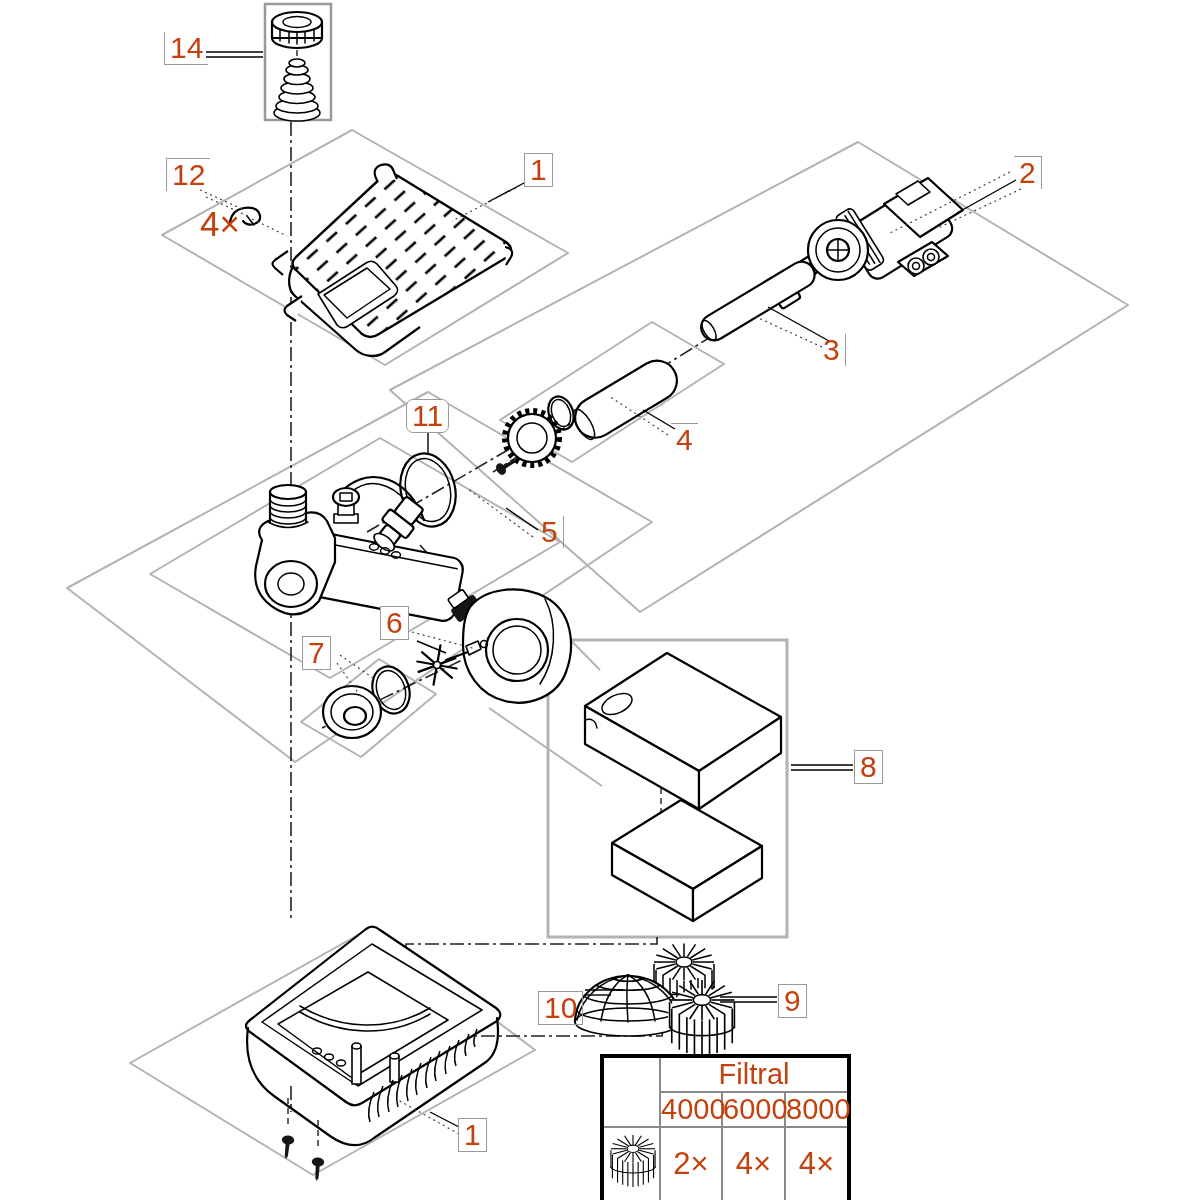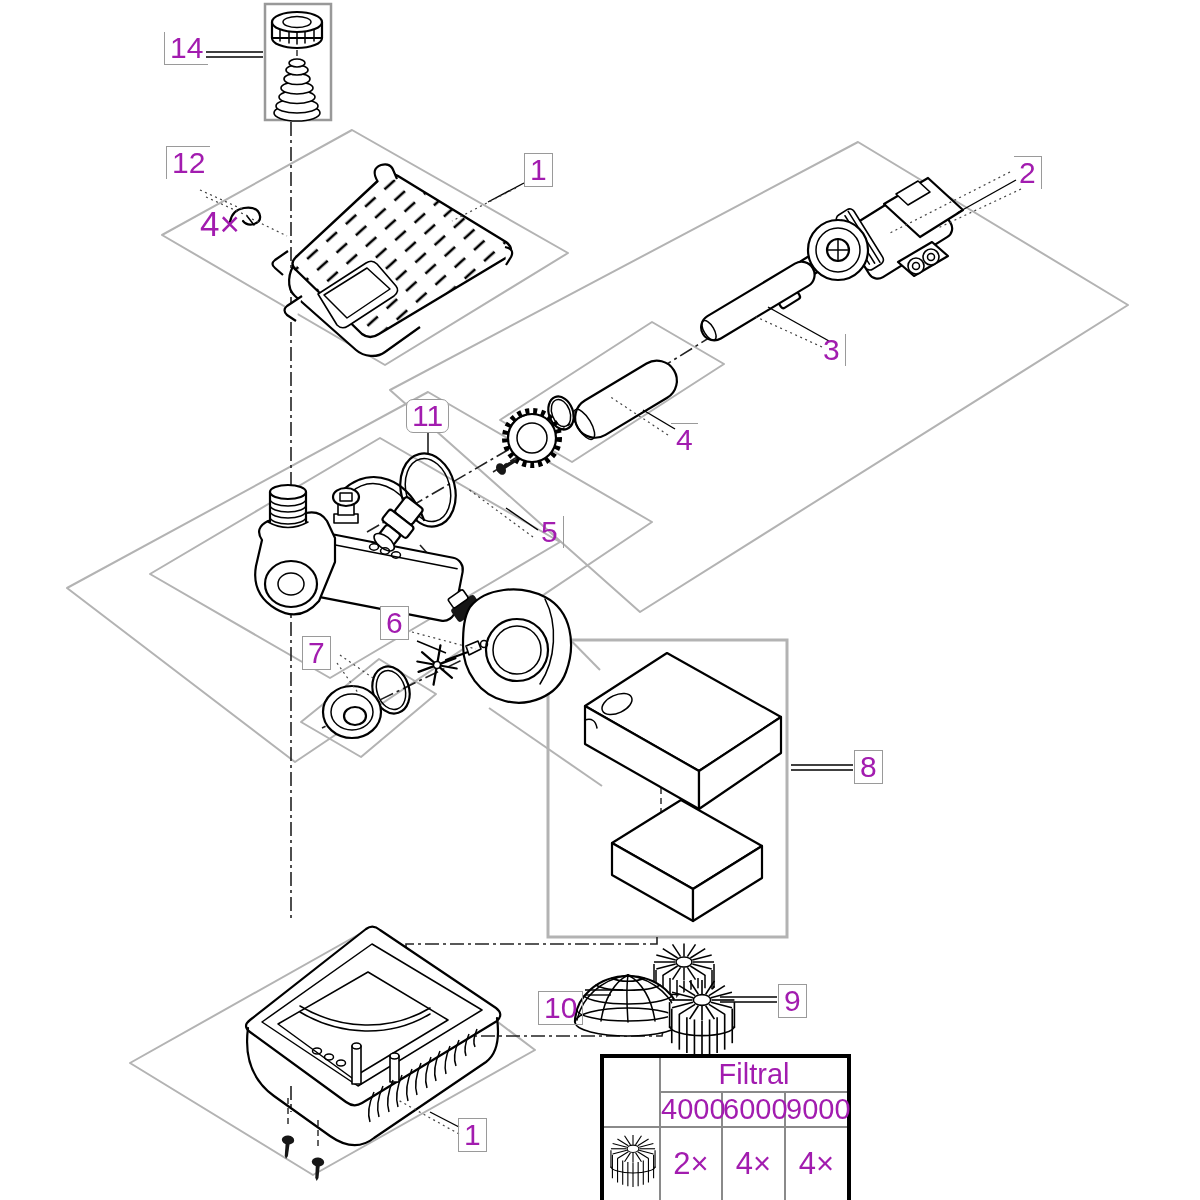--- a/index.html
+++ b/index.html
@@ -1,17 +1,17 @@
 <!DOCTYPE html>
 <html><head>
 <meta charset="utf-8">
 <style>
   html,body{margin:0;padding:0;background:#fff;}
   .stage{position:relative;width:1200px;height:1200px;background:#fff;overflow:hidden;
-         font-family:"Liberation Sans", sans-serif;color:#a21caf;}
+         font-family:"Liberation Sans", sans-serif;color:#c2410c;}
   svg.art{position:absolute;left:0;top:0;}
 
   
   .k  {fill:none;stroke:#000;stroke-width:2.2;stroke-linecap:round;stroke-linejoin:round;}
   .k1 {fill:none;stroke:#000;stroke-width:1.5;stroke-linecap:round;stroke-linejoin:round;}
   .w  {fill:#fff;stroke:#000;stroke-width:2.2;stroke-linejoin:round;}
   .w1 {fill:#fff;stroke:#000;stroke-width:1.6;stroke-linejoin:round;}
   .blk{fill:#161616;stroke:none;}
   .cons{fill:none;stroke:#b3b3b3;stroke-width:2;stroke-linejoin:round;}
   .cons3{fill:none;stroke:#b3b3b3;stroke-width:3;}
@@ -376,21 +376,21 @@
     <path class="ld" d="M585,990 H623"></path>
         <path class="ld" d="M585,995 H611"></path>
     <path class="ld" d="M720,997 H777"></path>
         <path class="ld" d="M720,1002 H777"></path>
     <path class="ld" d="M459,1127 L430,1112"></path>
         <path class="dot" d="M459,1134 L398,1100"></path>
   </g>
 </svg>
 
 <div class="callout b-lb" style="left:164px;top:32px;">14</div>
-<div class="callout b-lt" style="left:166px;top:146px;">12</div>
+<div class="callout b-lt" style="left:166px;top:158px;">12</div>
 <div class="qty" style="left:200px;top:206px;">4×</div>
 <div class="callout b-all" style="left:524px;top:153px;">1</div>
 <div class="callout b-tr" style="left:1014px;top:156px;">2</div>
 <div class="callout b-r" style="left:818px;top:334px;">3</div>
 <div class="callout b-t" style="left:671px;top:423px;">4</div>
 <div class="callout b-all bg-w" style="left:406px;top:399px;border-radius:7px;">11</div>
 <div class="callout b-r" style="left:536px;top:516px;">5</div>
 <div class="callout b-all bg-w" style="left:380px;top:606px;">6</div>
 <div class="callout b-all bg-w" style="left:302px;top:636px;">7</div>
 <div class="callout b-all" style="left:854px;top:750px;">8</div>
@@ -406,21 +406,21 @@
         <col style="width:64px">
       </colgroup>
   <tbody>
     <tr style="height:33px;text-align:center;">
       <td rowspan="2"></td>
       <td colspan="3">Filtral</td>
     </tr>
     <tr style="height:31px;">
       <td>4000</td>
       <td>6000</td>
-      <td>9000</td>
+      <td>8000</td>
     </tr>
     <tr style="height:75px;">
       <td class="iconcell">
         <svg width="50" height="62" viewBox="-34 -24 68 84">
           <use href="#biocyl"></use>
         </svg>
       </td>
       <td class="cnt">2×</td>
       <td class="cnt">4×</td>
       <td class="cnt">4×</td>

